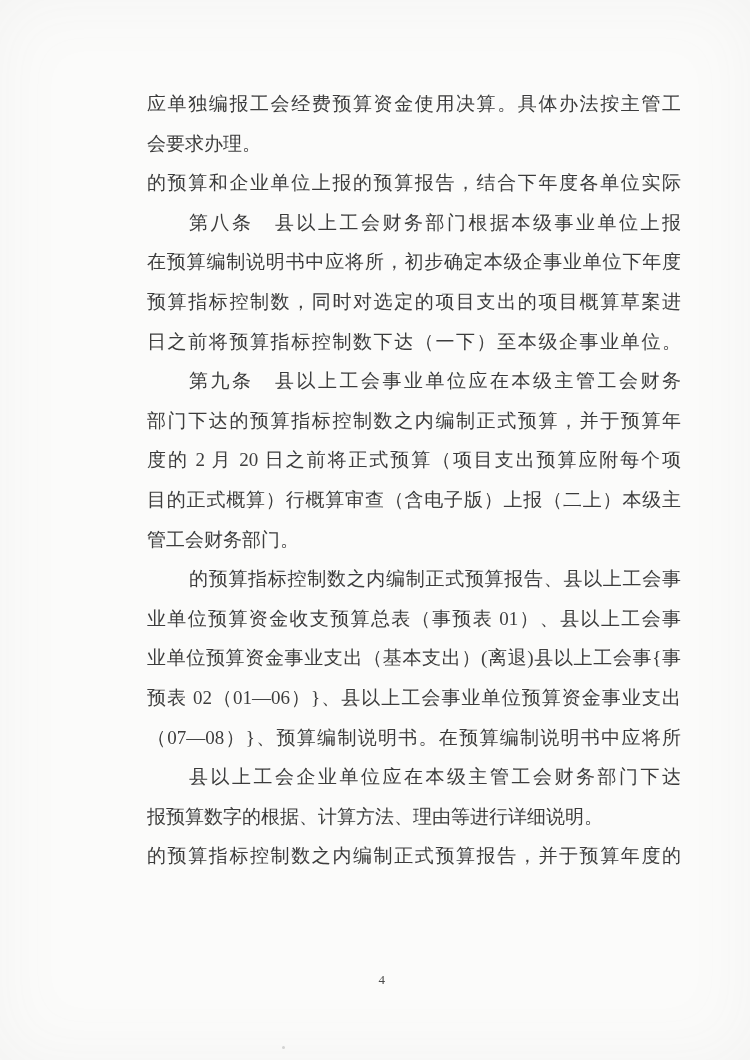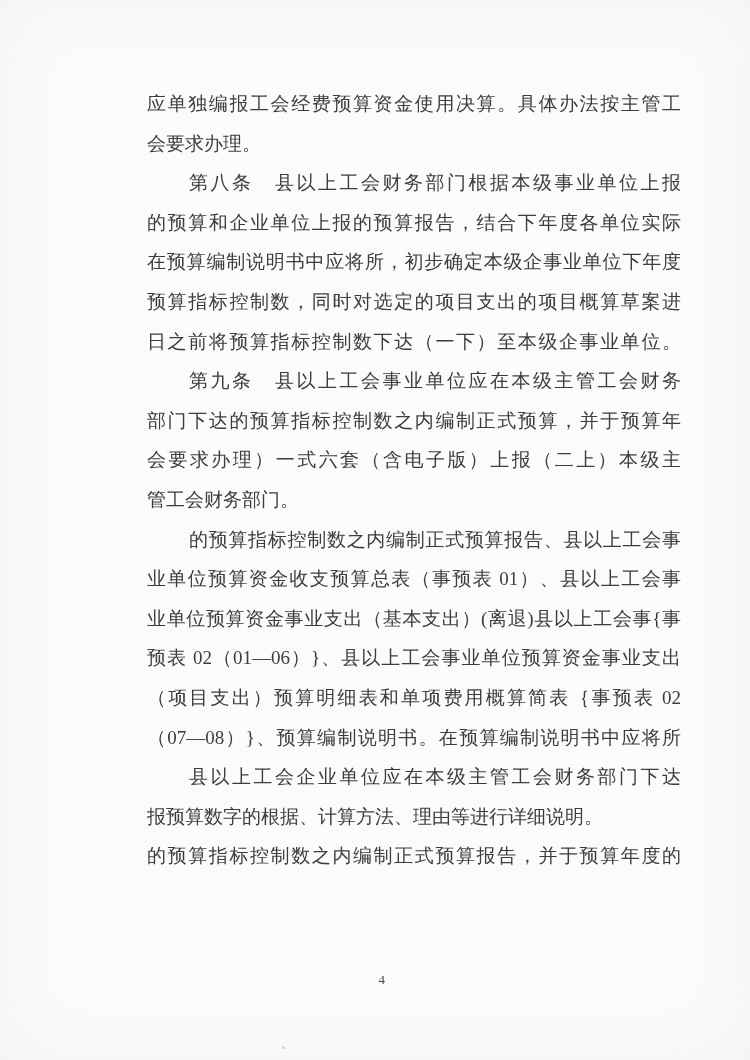--- a/index.html
+++ b/index.html
@@ -72,34 +72,34 @@
   }
 </style>
 </head>
 <body>
 
 <div class="page">
 
   <main class="text-block">
     <p class="ln j">应单独编报工会经费预算资金使用决算。具体办法按主管工</p>
     <p class="ln end">会要求办理。</p>
+    <p class="ln j">的预算和企业单位上报的预算报告，结合下年度各单位实际</p>
     <p class="ln j ind">第八条　县以上工会财务部门根据本级事业单位上报</p>
-    <p class="ln j">的预算和企业单位上报的预算报告，结合下年度各单位实际</p>
     <p class="ln j">在预算编制说明书中应将所，初步确定本级企事业单位下年度</p>
     <p class="ln j">预算指标控制数，同时对选定的项目支出的项目概算草案进</p>
     <p class="ln j">日之前将预算指标控制数下达（一下）至本级企事业单位。</p>
     <p class="ln j ind">第九条　县以上工会事业单位应在本级主管工会财务</p>
     <p class="ln j">部门下达的预算指标控制数之内编制正式预算，并于预算年</p>
-    <p class="ln j">会要求办理）一式六套（含电子版）上报（二上）本级主</p>
+    <p class="ln j">度的 2 月 20 日之前将正式预算（项目支出预算应附每个项</p>
+    <p class="ln j">目的正式概算）行概算审查（含电子版）上报（二上）本级主</p>
     <p class="ln end">管工会财务部门。</p>
     <p class="ln j ind">的预算指标控制数之内编制正式预算报告、县以上工会事</p>
     <p class="ln j">业单位预算资金收支预算总表（事预表 01）、县以上工会事</p>
     <p class="ln j">业单位预算资金事业支出（基本支出）(离退)县以上工会事{事</p>
     <p class="ln j">预表 02（01—06）}、县以上工会事业单位预算资金事业支出</p>
-    <p class="ln j">（项目支出）预算明细表和单项费用概算简表｛事预表 02</p>
     <p class="ln j">（07—08）}、预算编制说明书。在预算编制说明书中应将所</p>
     <p class="ln j ind">县以上工会企业单位应在本级主管工会财务部门下达</p>
     <p class="ln end">报预算数字的根据、计算方法、理由等进行详细说明。</p>
     <p class="ln j">的预算指标控制数之内编制正式预算报告，并于预算年度的</p>
   </main>
 
   <footer class="footer">
     <span class="page-number">4</span>
   </footer>
 

